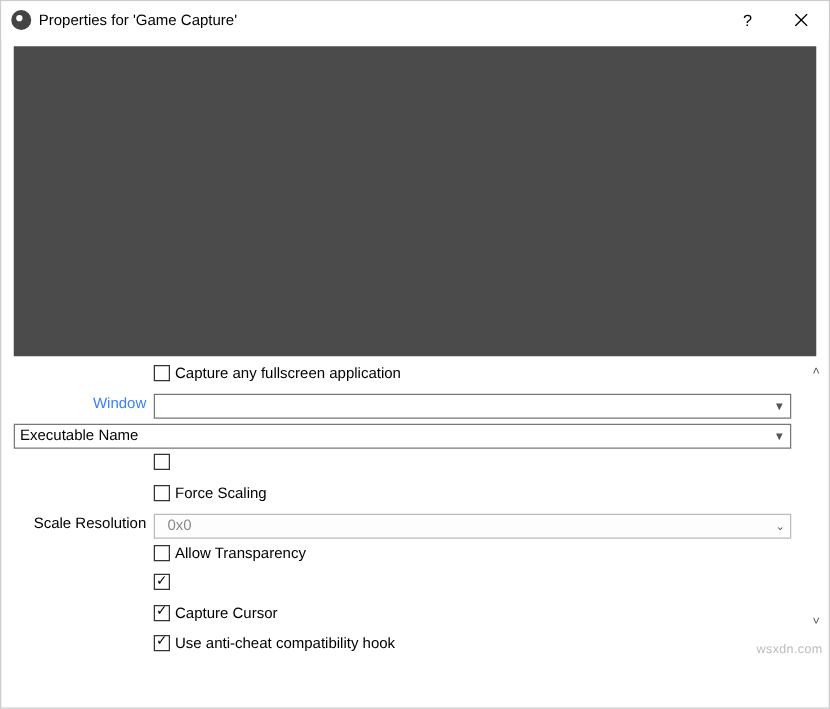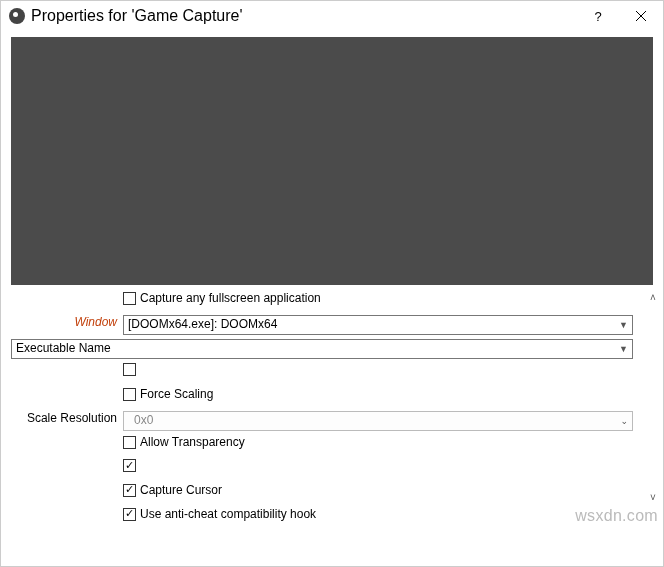--- a/index.html
+++ b/index.html
@@ -31,21 +31,21 @@
   .titlebar .app-icon::after {
     content: "";
     position: absolute;
     left: 4px; top: 4px;
     width: 5px; height: 5px;
     background: #fff;
     border-radius: 50%;
   }
   .titlebar .title {
     flex: 1;
-    font-size: 16px;
+    font-size: 12px;
   }
   .titlebar .wbtn {
     width: 45px; height: 30px;
     display: flex;
     align-items: center;
     justify-content: center;
     font-size: 13px;
   }
   .titlebar .wbtn.help { width: 40px; }
   .titlebar .wbtn.close svg { width: 10px; height: 10px; }
@@ -76,21 +76,21 @@
     align-items: flex-start;
     min-height: 22px;
     margin-bottom: 2px;
   }
   .row .lbl {
     width: 112px;
     text-align: right;
     padding-right: 6px;
     color: #000;
   }
-  .row .lbl.red { color: #c2410c; font-style: italic; }
+  .row .lbl.red { color: #3b82f6; }
   .row .ctrl {
     flex: 1;
     padding-right: 20px;
   }
   .checkbox {
     display: flex;
     align-items: center;
     gap: 4px;
   }
   .checkbox .box {
@@ -146,21 +146,21 @@
     padding: 0 10px;
   }
   .btn.default {
     border: 2px solid #0078d7;
     background: #e5f1fb;
   }
   .watermark {
     position: absolute;
     right: 6px;
     bottom: 42px;
-    font-size: 16px;
+    font-size: 10px;
     color: #bbb;
     letter-spacing: 0.3px;
   }
 </style>
 </head>
 <body>
 
 <div class="titlebar">
   <div class="app-icon"></div>
   <div class="title">Properties for 'Game Capture'</div>
@@ -189,21 +189,20 @@
         <span class="box"></span>
         <span>Capture any fullscreen application</span>
       </div>
     </div>
   </div>
 
   <div class="row">
     <div class="lbl red">Window</div>
     <div class="ctrl">
       <div class="combo">
-        <span>[DOOMx64.exe]: DOOMx64</span>
         <span class="arrow">▼</span>
       </div>
     </div>
   </div>
 
   <div class="row">
     <div class="ctrl">
       <div class="combo">
         <span>Executable Name</span>
         <span class="arrow">▼</span>

